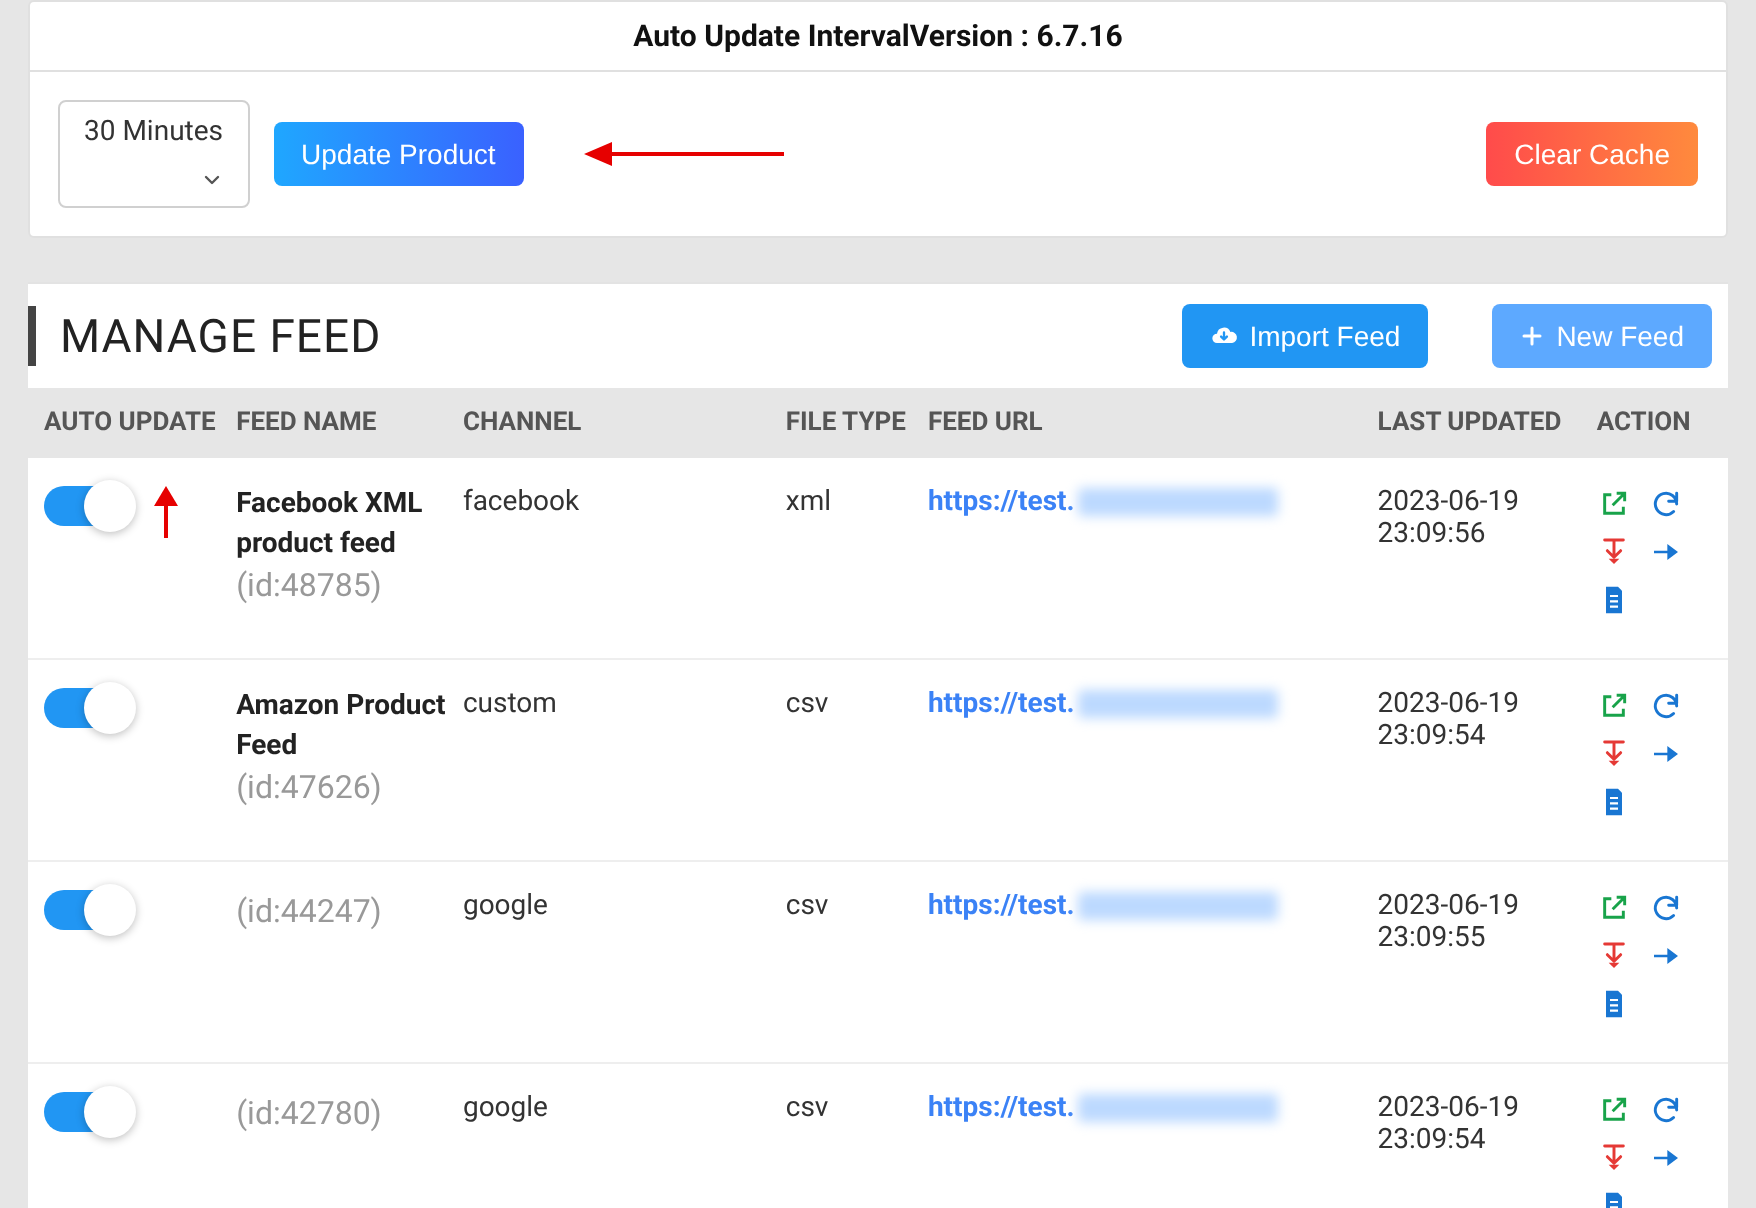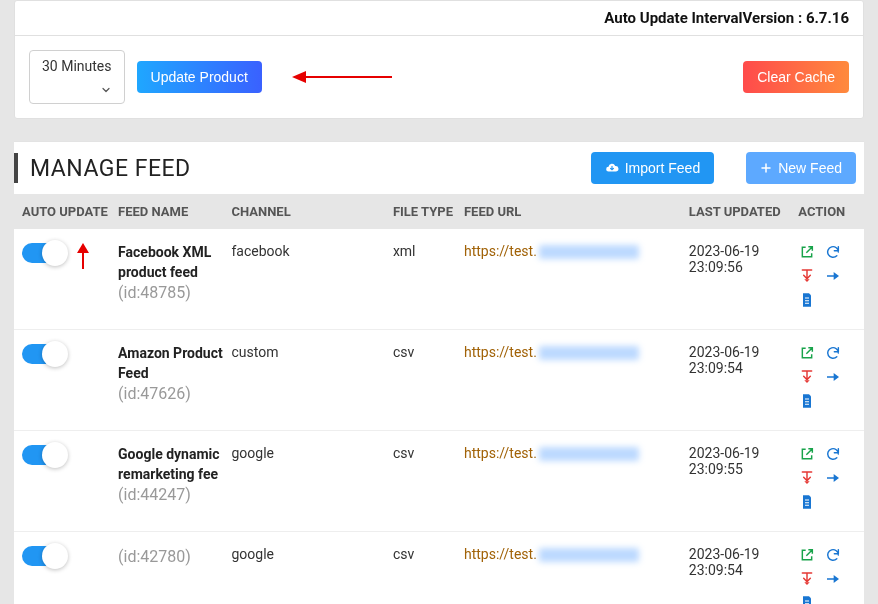--- a/index.html
+++ b/index.html
@@ -1,18 +1,18 @@
 <!DOCTYPE html>
 <html><head>
 <meta charset="utf-8">
 <style>
   * { box-sizing: border-box; margin: 0; padding: 0; }
   body { font-family: -apple-system, "Segoe UI", Roboto, Arial, sans-serif; background: #e6e6e6; width: 878px; height: 604px; overflow: hidden; }
   .panel-top { background: #fff; border: 1px solid #e0e0e0; border-radius: 3px; margin: 0 14px 0 14px; }
-  .panel-top .head { display: flex; justify-content: flex-end; align-items: center; padding: 8px 14px; border-bottom: 1px solid #e0e0e0; }
+  .panel-top .head { display: flex; justify-content: center; align-items: center; padding: 8px 14px; border-bottom: 1px solid #e0e0e0; }
   .panel-top .head .title { font-weight: 700; font-size: 15px; color: #111; }
   .panel-top .head .ver { font-weight: 700; font-size: 15px; color: #111; }
   .panel-top .body { display: flex; align-items: center; gap: 12px; padding: 14px; }
   .select { display: flex; align-items: flex-end; gap: 10px; border: 1px solid #d0d0d0; border-radius: 4px; padding: 7px 12px; background: #fff; font-size: 14px; color: #333; cursor: pointer; flex-direction: column; }
   .select .chev { width: 12px; height: 12px; }
   .btn { border: none; border-radius: 4px; padding: 8px 14px; font-size: 14px; font-weight: 500; cursor: pointer; color: #fff; }
   .btn-blue { background: linear-gradient(90deg, #1fa7ff, #3a61ff); }
   .btn-blue-solid { background: #2196f3; display: inline-flex; align-items: center; gap: 6px; }
   .btn-blue-light { background: #5da9ff; display: inline-flex; align-items: center; gap: 6px; }
   .btn-red { background: linear-gradient(90deg, #ff4b4b, #ff8a3d); }
@@ -29,21 +29,21 @@
   .col-name { width: 118px; }
   .col-channel { width: 168px; }
   .col-type { width: 74px; }
   .col-url { width: 234px; }
   .col-updated { width: 114px; }
   .col-action { width: 60px; }
   .row { display: flex; padding: 14px 8px 20px 8px; border-bottom: 1px solid #eee; font-size: 14px; align-items: flex-start; background: #fff; }
   .row .col-name .fname { font-weight: 700; color: #222; line-height: 1.4; }
   .row .col-name .fid { color: #999; font-size: 16px; margin-top: 1px; }
   .row .col-channel, .row .col-type, .row .col-updated { color: #333; }
-  .row .col-url a { color: #a16207; font-weight: 400; text-decoration: none; margin-top: 44px; }
+  .row .col-url a { color: #3b82f6; font-weight: 700; text-decoration: none; margin-top: 44px; }
   .row .col-url .blur { display: inline-block; width: 100px; height: 14px; background: #bcd9ff; filter: blur(3px); vertical-align: middle; margin-left: 2px; border-radius: 2px; }
   .toggle { width: 42px; height: 20px; background: #2196f3; border-radius: 999px; position: relative; cursor: pointer; }
   .toggle .knob { position: absolute; top: -3px; left: 20px; width: 26px; height: 26px; background: #fff; border-radius: 50%; box-shadow: 0 1px 4px rgba(0,0,0,.25); }
   .marker-up { margin-left: 10px; }
   .actions { display: flex; flex-wrap: wrap; gap: 6px 8px; width: 56px; }
   .actions .ico { width: 18px; height: 18px; display: flex; align-items: center; justify-content: center; cursor: pointer; }
   .ico svg { width: 16px; height: 16px; }
   .c-green { stroke: #18a34a; fill: none; }
   .c-blue { stroke: #1976d2; fill: none; }
   .c-blue-f { fill: #1976d2; }
@@ -214,21 +214,20 @@
   </div>
 </div>
       </div>
       <div class="row">
         <div class="col-auto" style="display: flex; align-items: flex-start;">
           <div class="toggle">
             <div class="knob"></div>
           </div>
         </div>
         <div class="col-name">
-          <div class="fname">Google dynamic remarketing fee</div>
           <div class="fid">(id:44247)</div>
         </div>
         <div class="col-channel">google</div>
         <div class="col-type">csv</div>
         <div class="col-url"><a href="#">https://test.</a><span class="blur"></span></div>
         <div class="col-updated">
           <div>2023-06-19</div>
           <div>23:09:55</div>
         </div>
         <div class="col-action">

